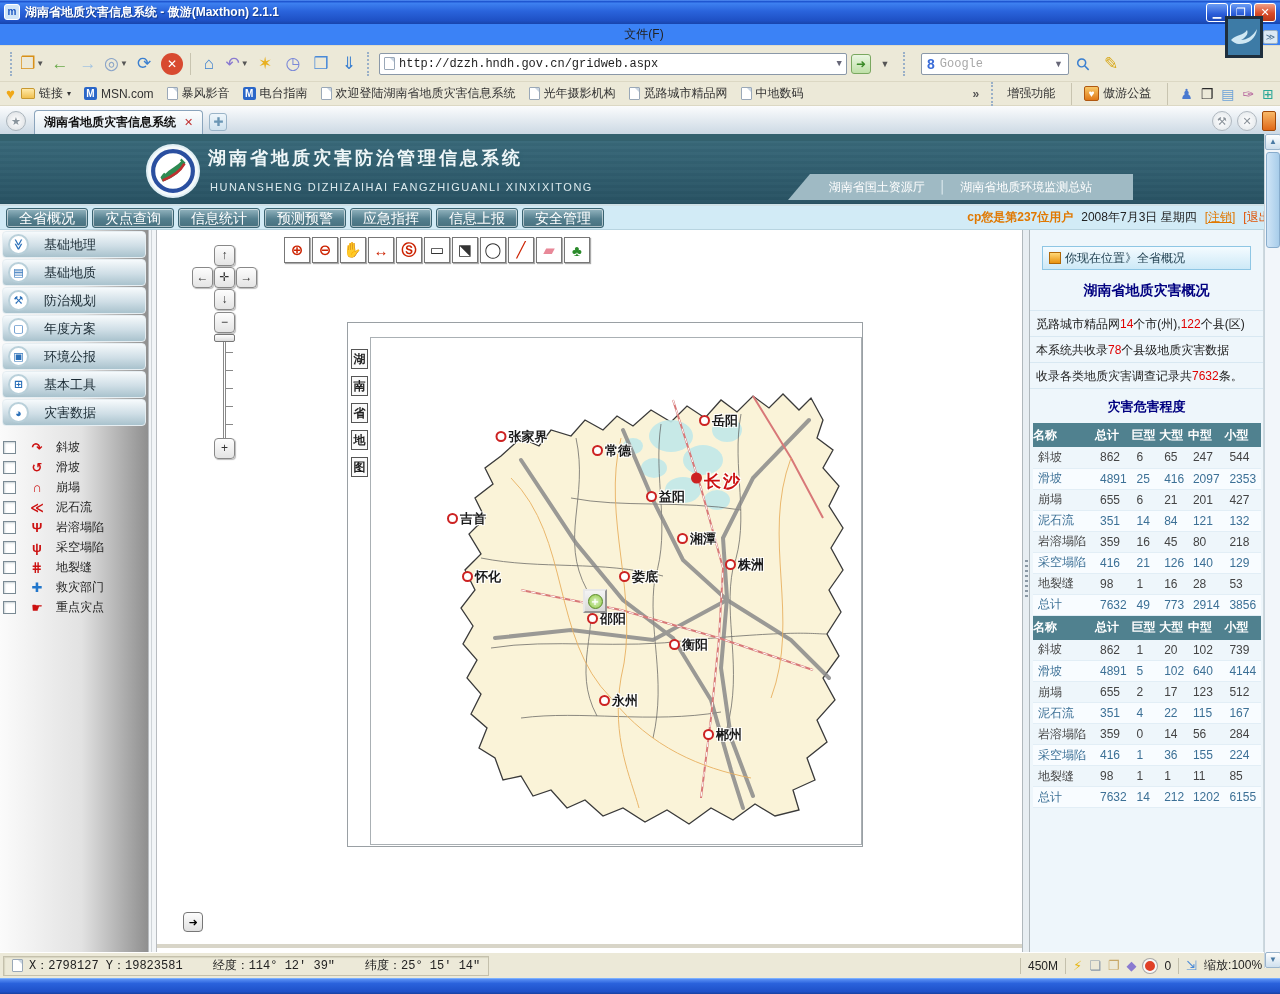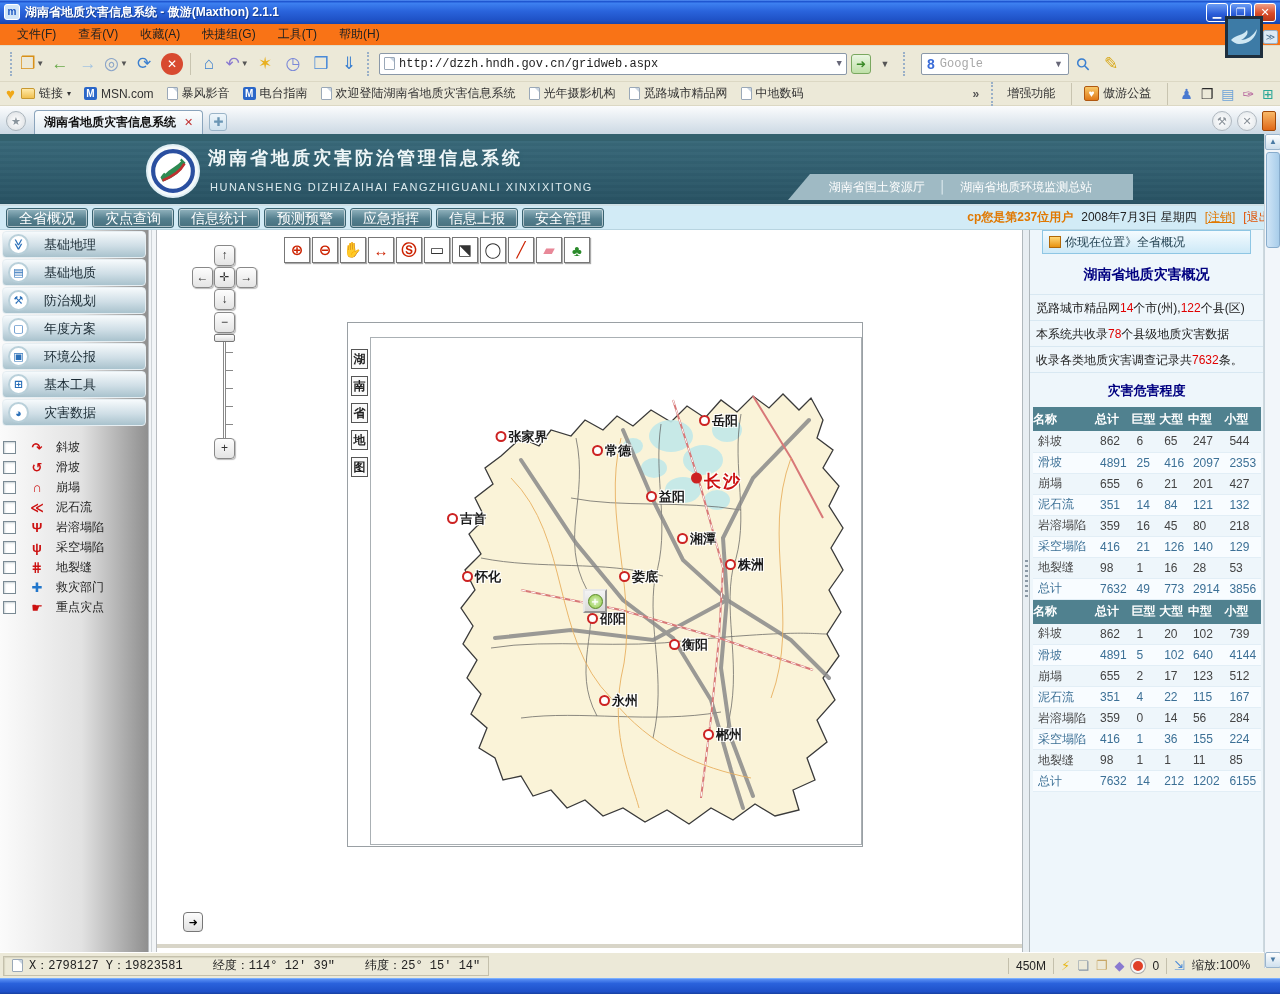--- a/index.html
+++ b/index.html
@@ -13,22 +13,22 @@
     display:flex; align-items:center; padding:0 4px; color:#fff; }
   .titlebar .appicon { width:16px; height:16px; background:#cfe4f8; border:1px solid #fff; border-radius:3px;
     color:#1a55c0; font-size:10px; line-height:14px; text-align:center; font-weight:bold; margin-right:5px; }
   .titlebar .title { font-weight:bold; font-size:12px; text-shadow:1px 1px 1px #123a8a; }
   .winbtns { position:absolute; right:4px; top:3px; display:flex; gap:2px; }
   .winbtn { width:22px; height:19px; border-radius:3px; border:1px solid #fff; color:#fff; font-size:11px;
     line-height:17px; text-align:center; background:linear-gradient(180deg,#6a9cf4,#2a5cd8 60%,#1c48b8); }
   .winbtn.close { background:linear-gradient(180deg,#f0a088,#d84a28 55%,#b83818); }
 
   
-  .menubar { position:absolute; left:0; top:24px; width:1280px; height:22px; background:#f97316;
-    display:flex; align-items:center; gap:4px; padding-left:8px; border-bottom:1px solid #e0dcc8;}
+  .menubar { position:absolute; left:0; top:24px; width:1280px; height:22px; background:#3b82f6;
+    display:flex; align-items:center; gap:4px; padding-left:8px; border-bottom:1px solid #e0dcc8;flex-direction:column;}
   .menu-item { padding:2px 9px; color:#222; }
 
   
   .mx-logo { position:absolute; right:17px; top:16px; width:38px; height:42px; background:#3d7ba6;
     border:3px solid #1e2f3d; z-index:60; display:flex; align-items:center; justify-content:center; }
   .mx-logo svg { width:30px; height:26px; }
   .mx-chevrons { position:absolute; right:2px; top:30px; width:15px; height:14px; border:1px solid #9ab0c4;
     border-radius:2px; background:#dce9f4; color:#4a7090; font-size:9px; line-height:12px; text-align:center; z-index:61;}
 
   
@@ -162,21 +162,21 @@
   .collapse-btn { position:absolute; left:26px; top:682px; width:20px; height:20px; background:linear-gradient(#fdfdfd,#e0e0e0);
     border:1px solid #777; border-radius:4px; text-align:center; line-height:18px; font-size:11px; }
 
   
   .right-splitter { position:absolute; left:1022px; top:0; width:8px; height:722px; background:#e8eef2;
     border-left:1px solid #b0b8bc; border-right:1px solid #b0b8bc; }
   .right-splitter .dots { position:absolute; left:2px; top:330px; width:3px; height:40px;
     background:repeating-linear-gradient(#8a98a4 0 2px,transparent 2px 5px); }
   .rightpanel { position:absolute; left:1030px; top:0; width:234px; height:722px; background:#eef6fb;
     border-right:1px solid #cdd8de; font-size:12px; }
-  .breadcrumb { margin:0 12px 0 12px; height:24px; background:linear-gradient(#f4fbff,#cde9f7);
+  .breadcrumb { margin:16px 12px 0 12px; height:24px; background:linear-gradient(#f4fbff,#cde9f7);
     border:1px solid #8ec6e4; display:flex; align-items:center; padding:0 6px; color:#1a3a4a; }
   .bc-ic { width:12px; height:12px; background:linear-gradient(#ffd878,#e8920f); border:1px solid #b06808; margin-right:4px; }
   .ov-title { text-align:center; color:#000080; font-weight:bold; font-size:14px; padding:12px 0 10px 0; }
   .ov-line { height:26px; line-height:26px; border-top:1px solid #d8e8f2; padding-left:6px; color:#222; white-space:nowrap; }
   .ov-line .red { color:#e00000; }
   .tbl-title { text-align:center; color:#000080; font-weight:bold; font-size:13px; padding:9px 0 7px 0; border-top:1px solid #d8e8f2;}
   table.dtable { width:228px; margin:0 3px; border-collapse:collapse; }
   table.dtable th { background:#50818f; color:#fff; font-size:12px; font-weight:bold; height:24px; text-align:left; }
   table.dtable td { height:21px; padding-left:5px; border-bottom:1px solid #e2eef6; font-size:12px; color:#444; }
   table.dtable tr.alt td { color:#3c7096; background:#f8fcff; }
@@ -194,21 +194,21 @@
   .statusbar { position:absolute; left:0; top:952px; width:1280px; height:26px; background:#ece9d8;
     border-top:1px solid #fff; display:flex; align-items:center; padding:0 3px; color:#222; }
   .scell { height:20px; display:flex; align-items:center; gap:6px; border:1px solid #c4c0ac;
     box-shadow:inset 1px 1px 1px #d8d4c0; padding:0 8px; margin-right:3px;
     font-family:"Liberation Mono","DejaVu Sans Mono",monospace; font-size:12px; }
   .sb-right { margin-left:auto; display:flex; align-items:center; gap:7px; padding-right:4px; }
   .sb-sep { width:1px; height:16px; background:#c4c0ac; }
   .sicon { font-size:13px; }
   .clock-ic { width:14px; height:14px; border-radius:50%; background:#e04028; border:2px solid #f8f8f8;
     box-shadow:0 0 0 1px #a8a8a8; }
-  .zoomctl { display:flex; align-items:center; gap:15px; }
+  .zoomctl { display:flex; align-items:center; gap:3px; }
 
   .bottombar { position:absolute; left:0; top:978px; width:1280px; height:16px;
     background:linear-gradient(#5a90f4 0,#2a62dc 30%,#1e50c8 85%,#16409f 100%); border-top:1px solid #7ab0ff; }
 </style>
 </head>
 <body>
 
 <div id="root">
 
   <div class="titlebar">

